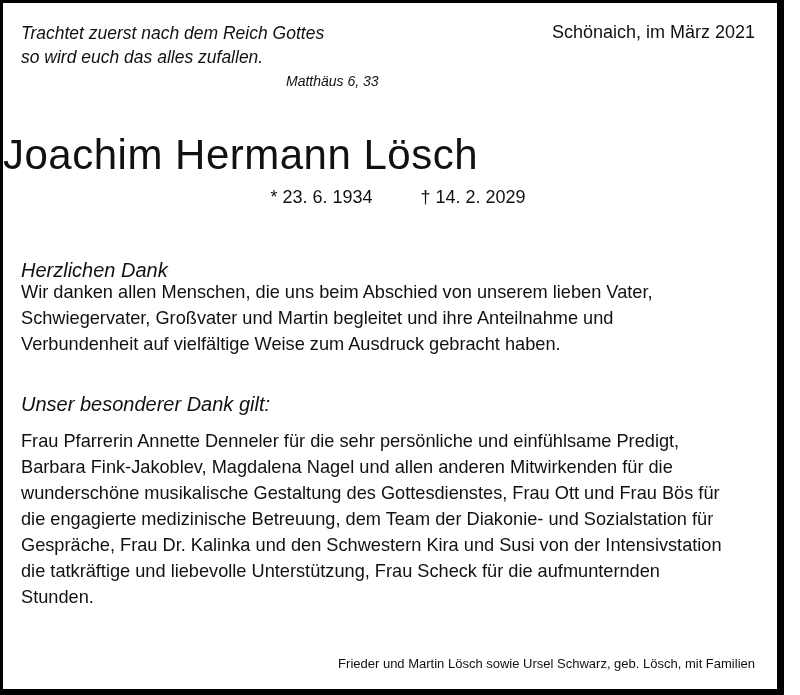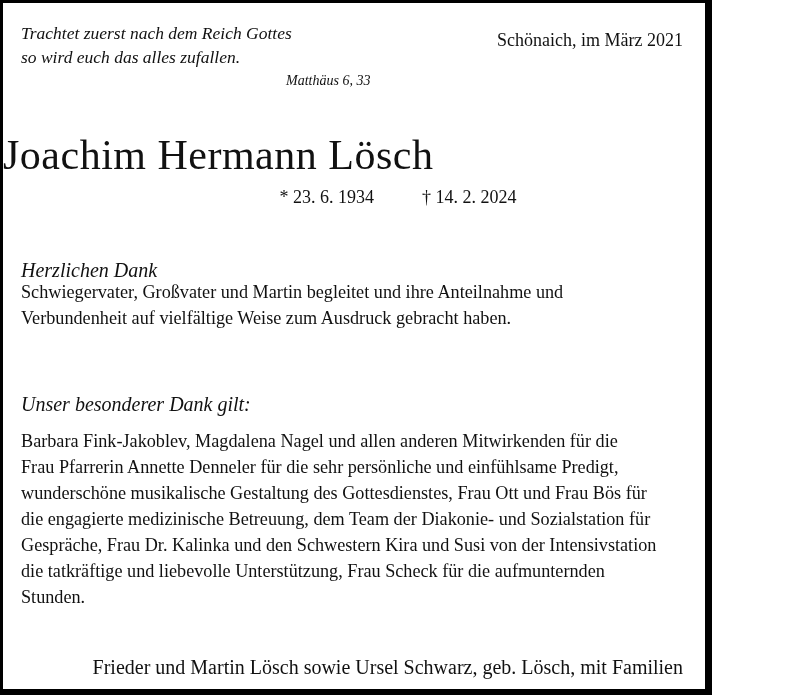--- a/index.html
+++ b/index.html
@@ -1,39 +1,38 @@
 <!DOCTYPE html>
 <html><head>
   <meta charset="utf-8">
   <style>
     html, body { margin: 0; padding: 0; background: #ffffff; }
     body { width: 800px; height: 695px; position: relative; overflow: hidden; }
     .frame {
       position: absolute; left: 0; top: 0;
-      width: 712px; height: 695px; box-sizing: border-box;
+      width: 784px; height: 695px; box-sizing: border-box;
       border-top: 3px solid #000; border-left: 3px solid #000;
       border-right: 7px solid #000; border-bottom: 6px solid #000;
       background: #fff;
-      font-family: Liberation Serif, serif;
+      font-family: Liberation Sans, sans-serif;
       color: #111;
     }
     .abs { position: absolute; white-space: nowrap; }
     .verse {
       left: 18px; top: 18px;
       font-style: italic; font-size: 17.5px; line-height: 24px;
     }
     .verse .line { display: block; }
     .ref {
       left: 283px; top: 70px;
       font-style: italic; font-size: 14px;
     }
     .place {
       right: 22px; top: 19px;
       font-size: 18px;
-      margin-top: 8px;
     }
     .name {
       left: 0; width: 790px; top: 128px; text-align: left;
       font-size: 42px; letter-spacing: 0.5px;
     }
     .dates {
       left: 0; width: 790px; top: 184px; text-align: center;
       font-size: 18px;
     }
     .dates .gap { display: inline-block; width: 48px; }
@@ -42,52 +41,53 @@
     }
     .h1 { top: 228px; margin-top: 28px; }
     .h2 { top: 390px; }
     .para {
       left: 18px; font-size: 18.2px; line-height: 26px;
     }
     .para .line { display: block; }
     .p1 { top: 276px; }
     .p2 { top: 425px; }
     .sign {
-      right: 22px; top: 653px; font-size: 20px;
+      right: 22px; top: 653px; font-size: 13px;
     }
   </style>
 </head>
 <body>
 
 <div class="frame">
 
   <div class="abs verse">
     <span class="line">Trachtet zuerst nach dem Reich Gottes</span>
     <span class="line">so wird euch das alles zufallen.</span>
   </div>
   <div class="abs ref">Matthäus 6, 33</div>
 
   <div class="abs place">Schönaich, im März 2021</div>
 
   <div class="abs name">Joachim Hermann Lösch</div>
 
   <div class="abs dates">
-    <span>* 23. 6. 1934</span><span class="gap"></span><span>† 14. 2. 2024</span>
+    <span>* 23. 6. 1934</span><span class="gap"></span><span>† 14. 2. 2029</span>
   </div>
 
   <div class="abs heading h1">Herzlichen Dank</div>
   <div class="abs para p1">
+    <span class="line">Wir danken allen Menschen, die uns beim Abschied von unserem lieben Vater,</span>
     <span class="line">Schwiegervater, Großvater und Martin begleitet und ihre Anteilnahme und</span>
     <span class="line">Verbundenheit auf  vielfältige Weise zum Ausdruck gebracht haben.</span>
   </div>
 
   <div class="abs heading h2">Unser besonderer Dank gilt:</div>
   <div class="abs para p2">
+    <span class="line">Frau Pfarrerin Annette Denneler für die sehr persönliche und einfühlsame Predigt,</span>
     <span class="line">Barbara Fink-Jakoblev, Magdalena Nagel und allen anderen Mitwirkenden für die</span>
-    <span class="line">Frau Pfarrerin Annette Denneler für die sehr persönliche und einfühlsame Predigt,</span>
     <span class="line">wunderschöne musikalische Gestaltung des Gottesdienstes, Frau Ott und Frau Bös für</span>
     <span class="line">die engagierte medizinische Betreuung, dem Team der Diakonie- und Sozialstation für</span>
     <span class="line">Gespräche, Frau Dr. Kalinka und den Schwestern Kira und Susi von der Intensivstation</span>
     <span class="line">die tatkräftige und liebevolle Unterstützung, Frau Scheck für die aufmunternden</span>
     <span class="line">Stunden.</span>
   </div>
 
   <div class="abs sign">Frieder und Martin Lösch sowie Ursel Schwarz, geb. Lösch, mit Familien</div>
 </div>
 

